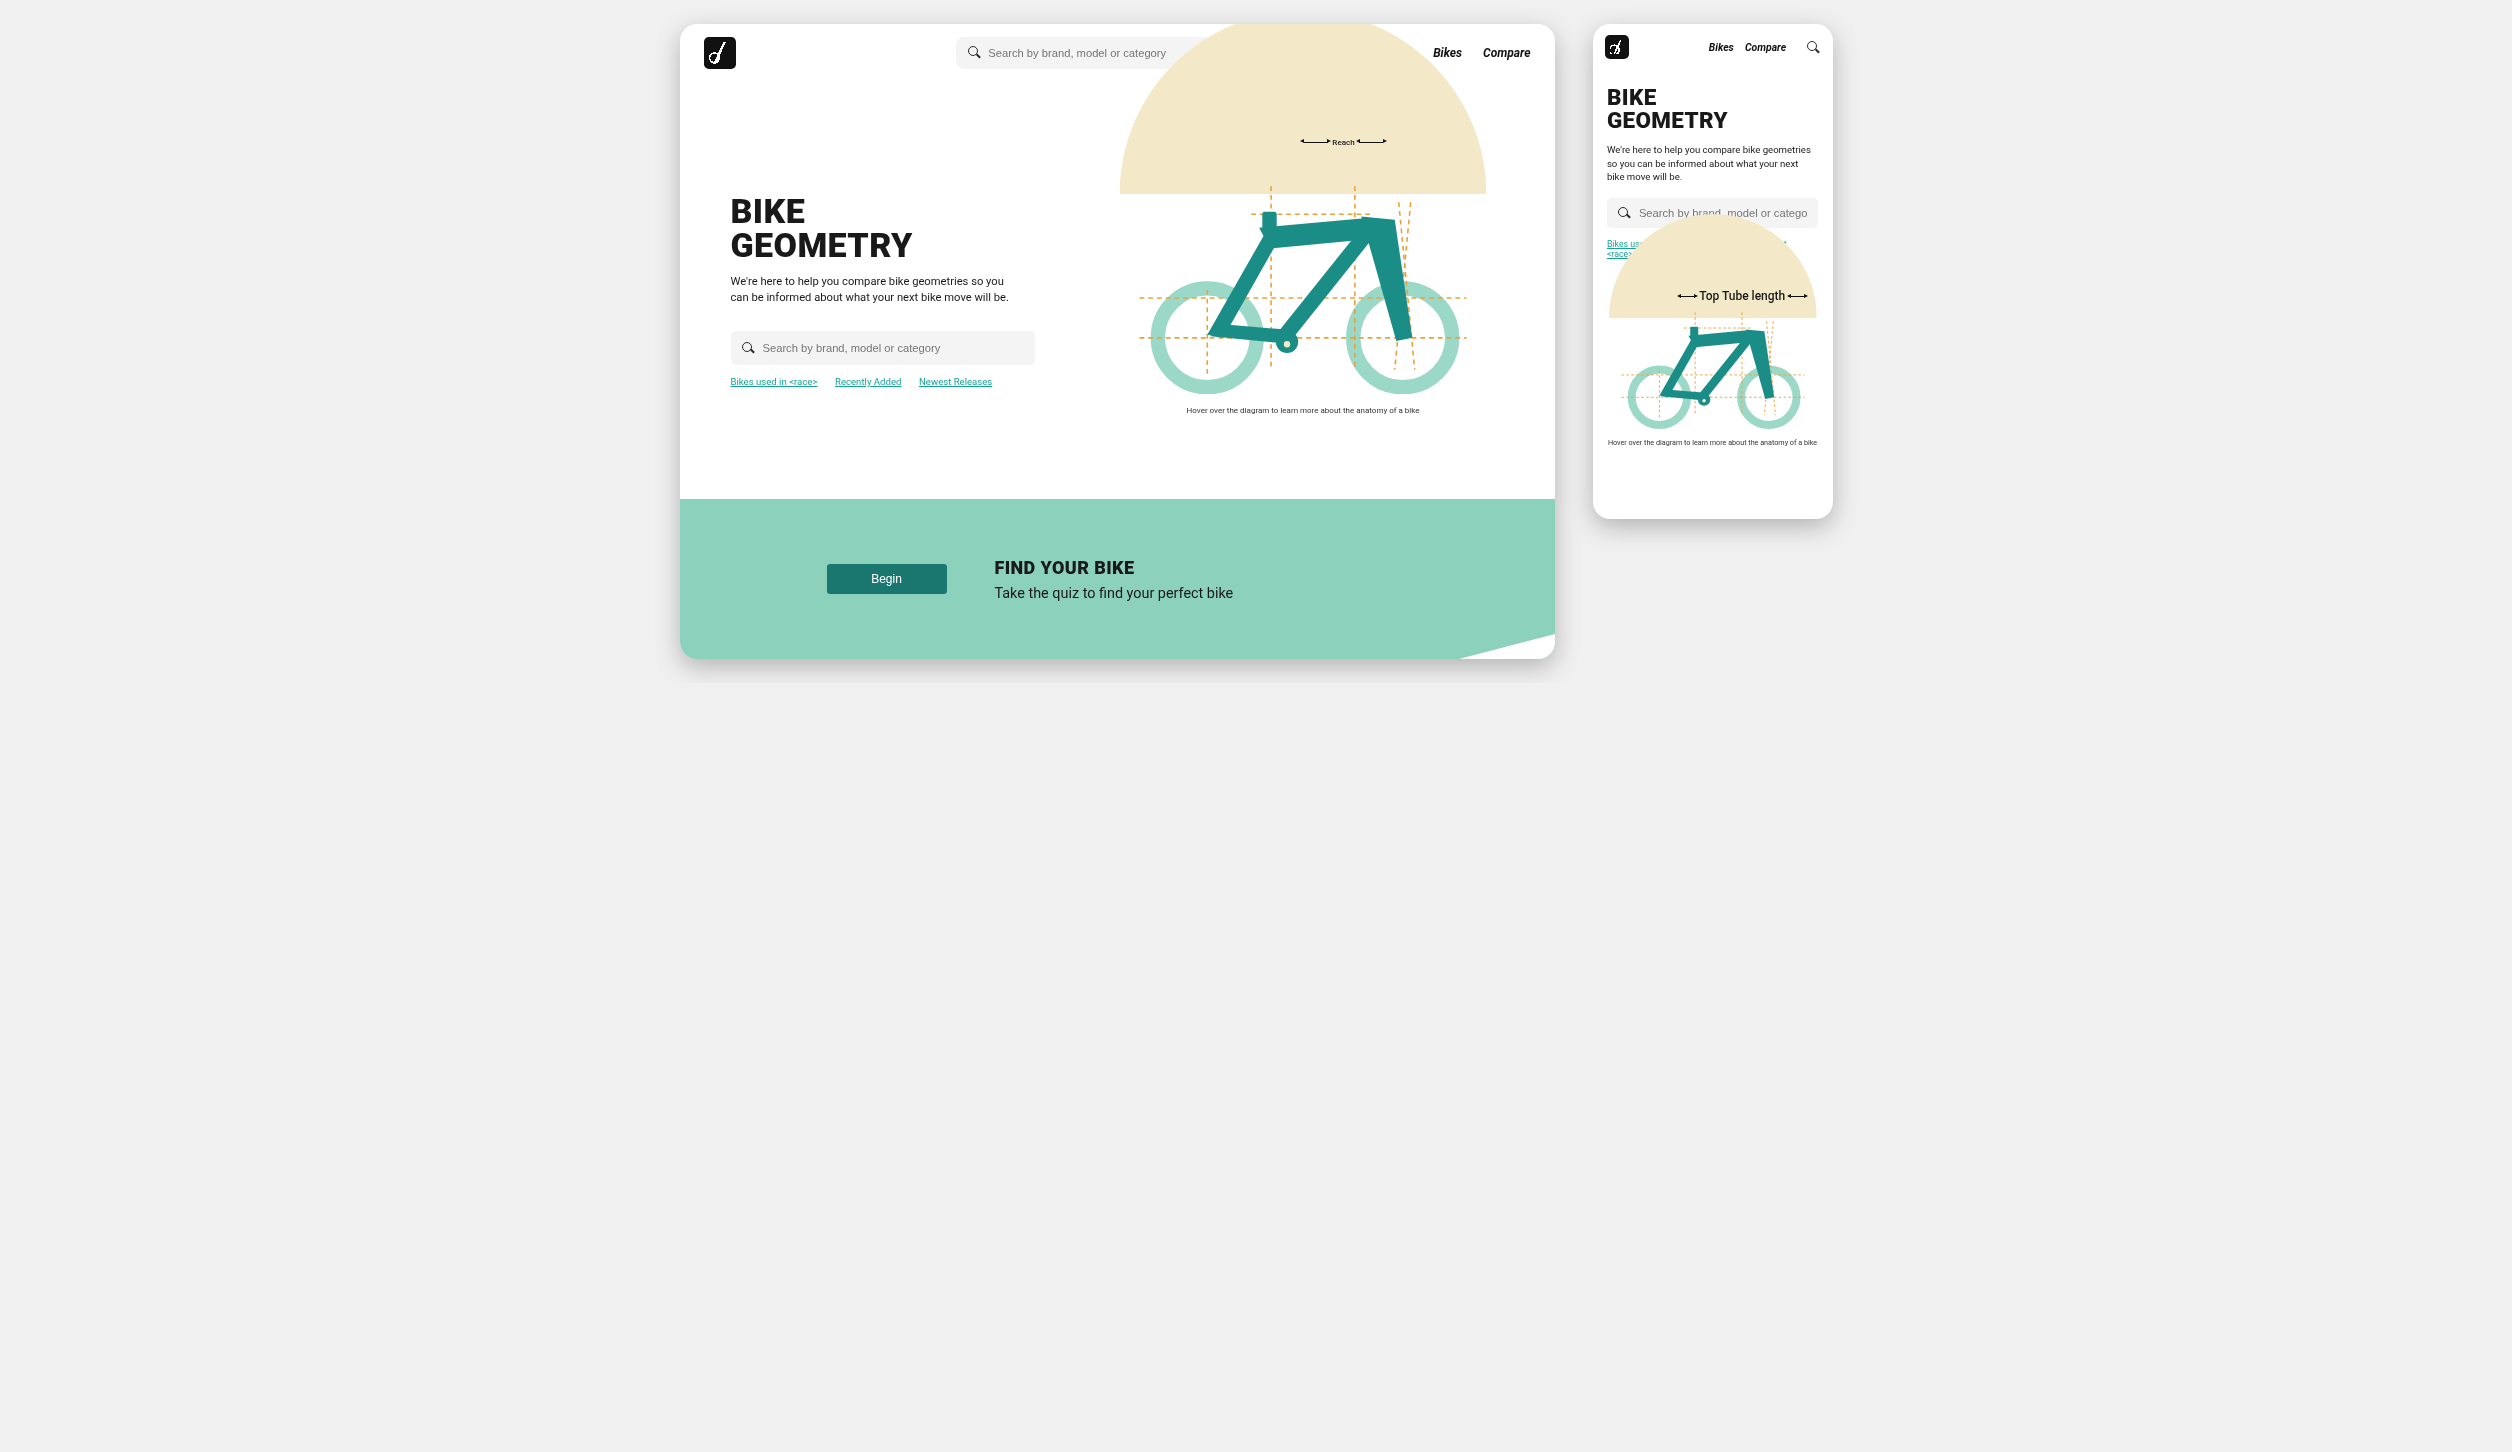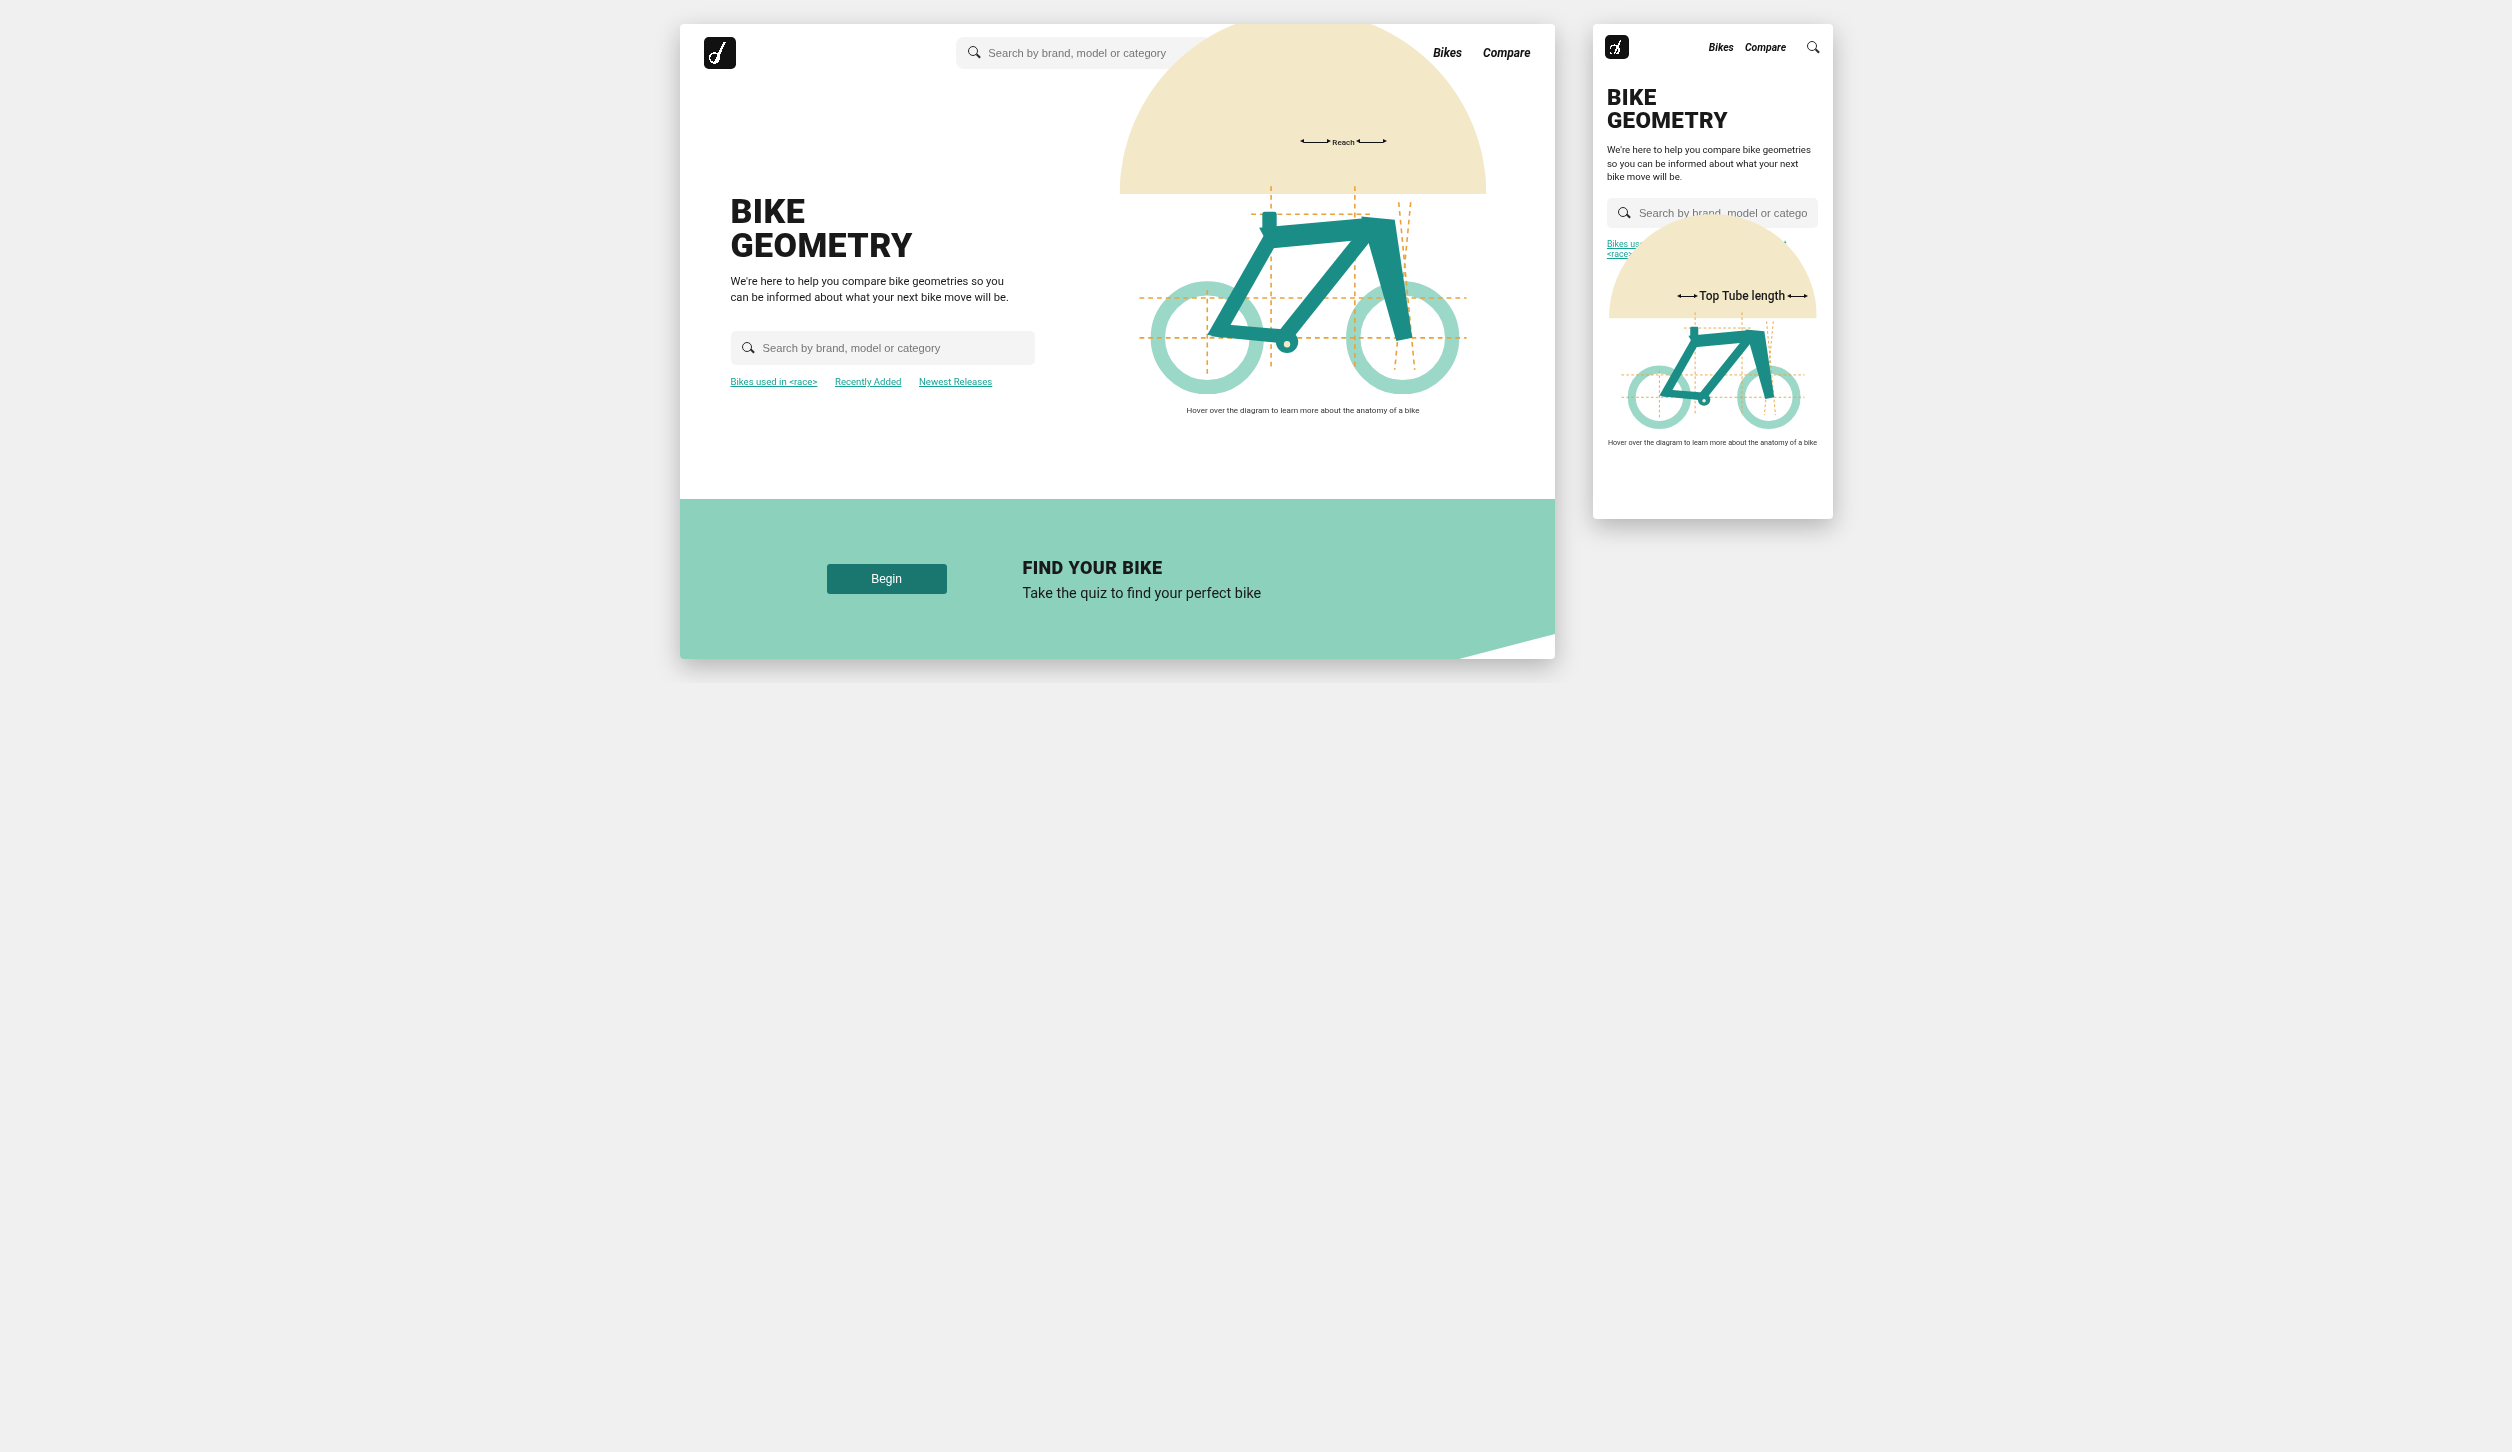--- a/index.html
+++ b/index.html
@@ -10,21 +10,21 @@
     gap:38px;
     padding:24px;
     align-items:flex-start;
     justify-content:center;
     min-width:1256px;
   }
 
   
   .frame {
     background:#fff;
-    border-radius:4px;
+    border-radius:17px;
     box-shadow: 0 8px 24px rgba(0,0,0,.25);
     overflow:hidden;
     position:relative;
   }
   .desktop { width:875px; height:635px; }
   .mobile  { width:240px; height:495px; }
 
   
   .hdr {
     display:flex;
@@ -147,21 +147,21 @@
   .metric .bar::after { right:-3.2px; border-left:4px solid #111; }
 
   
   .band {
     position:absolute;
     left:0; right:0; bottom:0;
     background:#8bd1bc;
     height:160px;
     display:flex; align-items:center;
     padding:0 51px;
-    gap:76px;
+    gap:48px;
   }
   .band::after{
     content:"";
     position:absolute;
     right:0; bottom:0;
     width:0; height:0;
     border-bottom:25.6px solid #fff;
     border-left:96px solid transparent;
   }
   .begin-btn{

